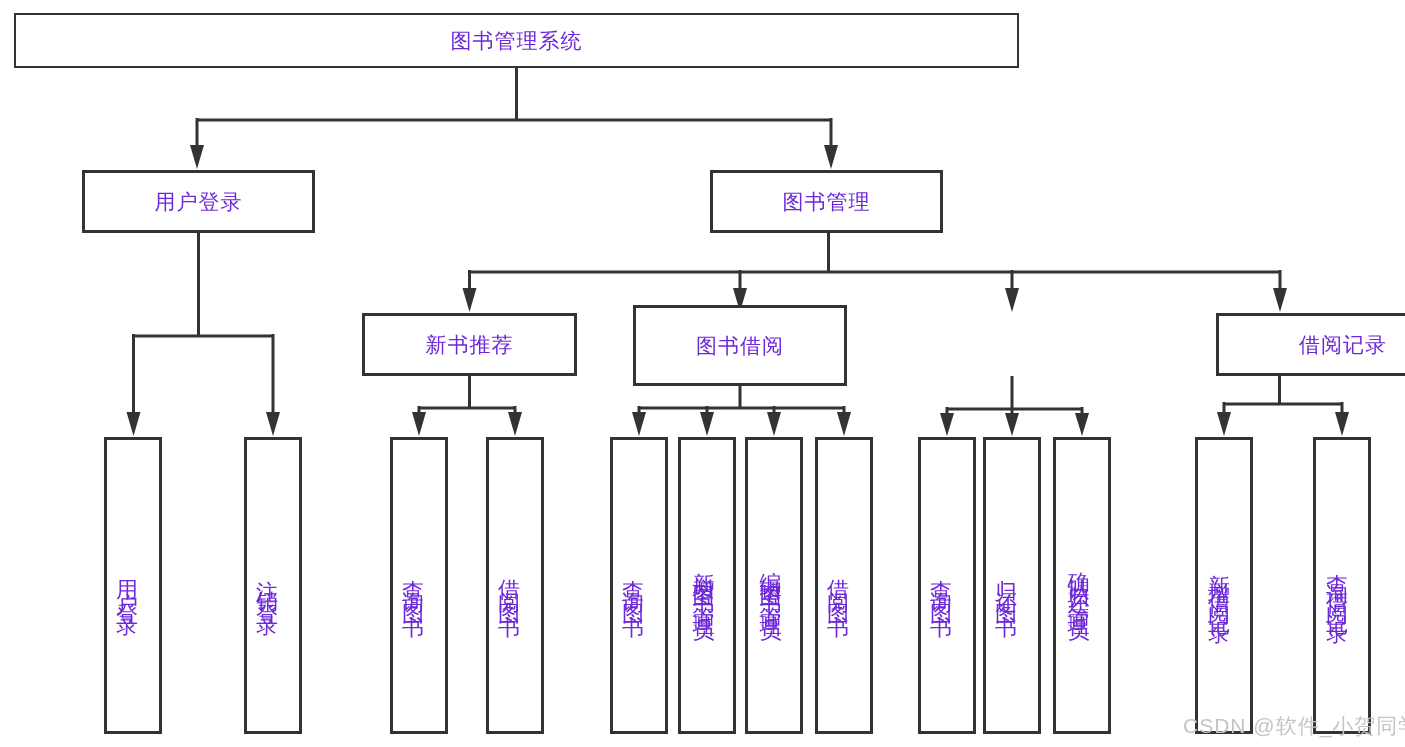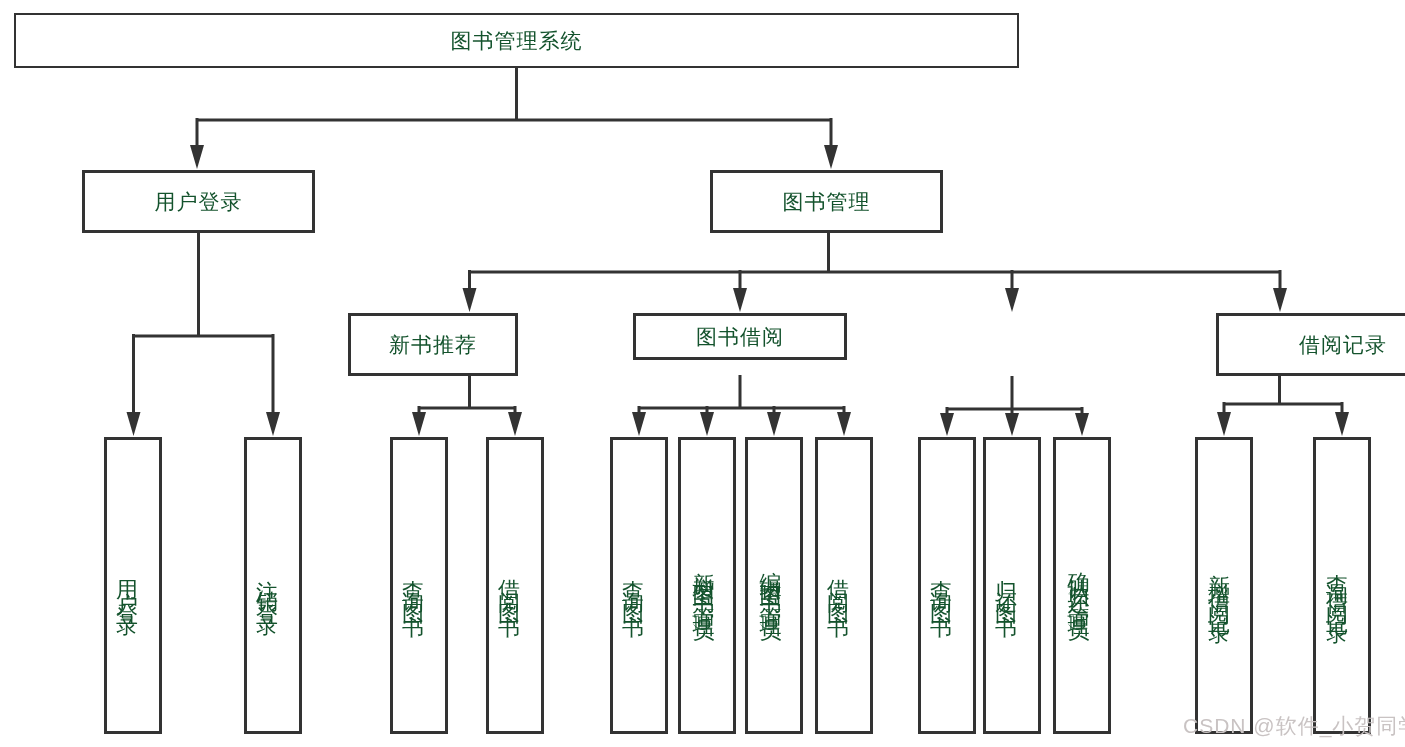--- a/index.html
+++ b/index.html
@@ -25,21 +25,21 @@
     z-index: 1;
   }
   .box {
     position: absolute;
     background: #ffffff;
     border: 3px solid #333333;
     box-sizing: border-box;
     display: flex;
     align-items: center;
     justify-content: center;
-    color: #14532d;
+    color: #6d28d9;
     z-index: 2;
   }
   .box.root {
     border-width: 2px;
     font-size: 21px;
     letter-spacing: 1px;
   }
   .box.h {
     font-size: 21px;
     letter-spacing: 1px;
@@ -115,24 +115,24 @@
     <span>图书管理系统</span>
   </div>
 
   <div class="box h" style="left:82px;top:170px;width:233px;height:63px">
     <span>用户登录</span>
   </div>
   <div class="box h" style="left:710px;top:170px;width:233px;height:63px">
     <span>图书管理</span>
   </div>
 
-  <div class="box h" style="left:348px;top:313px;width:170px;height:63px">
+  <div class="box h" style="left:362px;top:313px;width:215px;height:63px">
     <span>新书推荐</span>
   </div>
-  <div class="box h" style="left:633px;top:313px;width:214px;height:47px">
+  <div class="box h" style="left:633px;top:305px;width:214px;height:81px">
     <span>图书借阅</span>
   </div>
   <div class="box h" style="left:1216px;top:313px;width:254px;height:63px">
     <span>借阅记录</span>
   </div>
 
   <div class="box v sp4" style="left:104px;top:437px;width:58px;height:297px">
     <span class="vtext">用户登录</span>
   </div>
   <div class="box v sp4" style="left:244px;top:437px;width:58px;height:297px">

